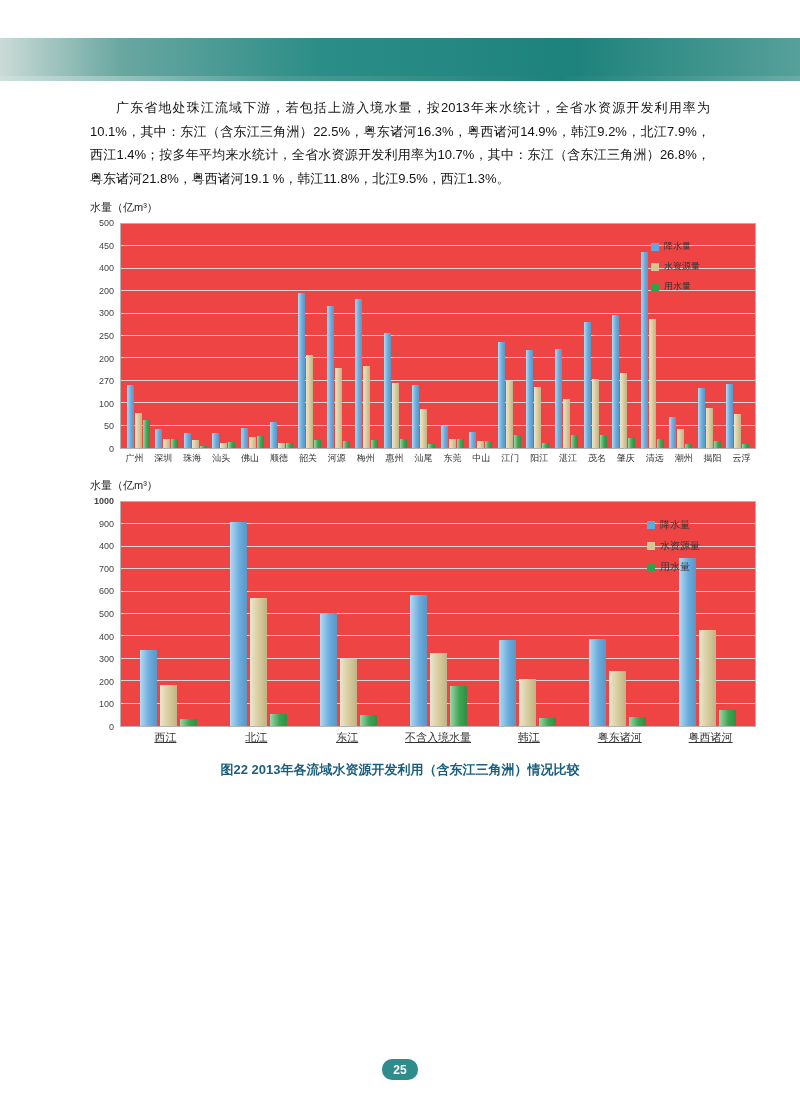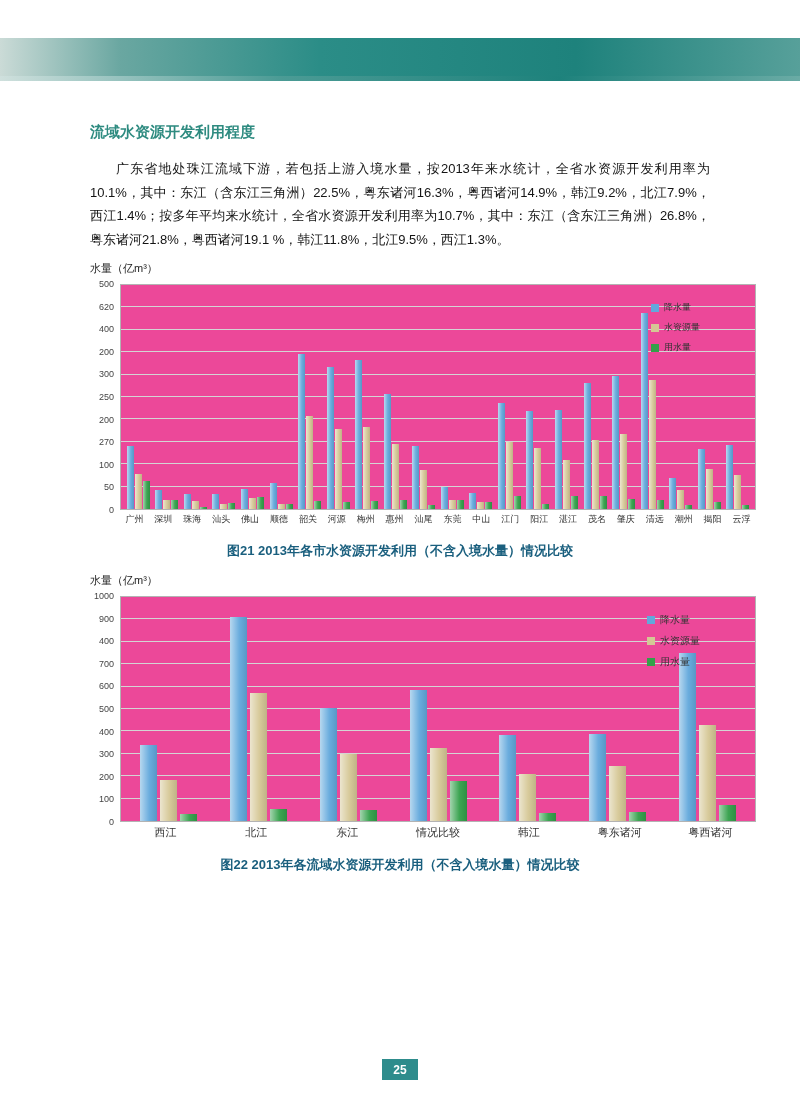--- a/index.html
+++ b/index.html
@@ -24,74 +24,73 @@
   .para + .para { margin-top: 4px; }
 
   
   .chart { margin-top: 10px; }
   .chart + .chart { margin-top: 13px; }
   .ylabel { font-size: 11px; color: #222; margin-bottom: 8px; }
   .chart-body { display: flex; }
   .y-axis { position: relative; width: 30px; }
   .ytick { position: absolute; right: 6px; transform: translateY(50%); font-size: 9px; color: #444; }
   .plot { flex: 1; position: relative; height: 226px; border: 1px solid #b3b3b3;
-    background: #ec4899; display: flex; align-items: flex-end; padding: 0 3px; text-align: right; }
+    background: #ef4444; display: flex; align-items: flex-end; padding: 0 3px; text-align: right; }
   .gridline { position: absolute; left: 0; right: 0; height: 1px; background: #d4d4d4; }
   .bar-group { flex: 1; height: 100%; display: flex; align-items: flex-end; justify-content: center;
     gap: 1px; position: relative; z-index: 1; }
   .bar { position: relative; }
   .bar::after { content: ""; position: absolute; inset: 0;
     background: linear-gradient(90deg, rgba(255,255,255,.55), rgba(255,255,255,.05) 55%, rgba(0,0,0,.10)); }
   #chart-0 .bar { width: 7px; }
   #chart-1 .bar { width: 17px; }
   #chart-1 .bar-group { gap: 3px; }
   .x-axis { display: flex; margin-left: 30px; margin-top: 3px; }
   .xlabel { flex: 1; text-align: center; font-size: 9px; color: #333; white-space: nowrap; overflow: visible; }
-  #chart-1 .xlabel { font-size: 11px; }
+  #chart-1 .xlabel { font-size: 11px; text-decoration: underline; }
   .legend { position: absolute; top: 16px; right: 55px; display: flex; flex-direction: column;
     gap: 7px; z-index: 2; }
   .legend-item { display: flex; align-items: center; gap: 5px; font-size: 9px; color: #333; }
   #chart-1 .legend-item { font-size: 10px; }
   .swatch { width: 8px; height: 8px; display: inline-block; flex: 0 0 auto; }
   .caption { margin-top: 16px; margin-right: 46px; text-align: center; font-size: 13px;
     color: #1a5f7e; font-weight: bold; }
 
   
   .footer-badge { position: absolute; left: 50%; transform: translateX(-50%); bottom: 17px;
-    width: 36px; height: 21px; background: #2e8c8c; border-radius: 0; color: #fff;
+    width: 36px; height: 21px; background: #2e8c8c; border-radius: 10px; color: #fff;
     font-size: 12px; font-weight: bold; display: flex; align-items: center; justify-content: center; }
 </style>
 </head>
 <body>
 
 <div class="page">
 
   <header>
     <div class="band-top"></div>
     <div class="band-thin"></div>
   </header>
 
   <main>
-    <h2 class="section-title">流域水资源开发利用程度</h2>
     <p class="para">广东省地处珠江流域下游，若包括上游入境水量，按2013年来水统计，全省水资源开发利用率为10.1%，其中：东江（含东江三角洲）22.5%，粤东诸河16.3%，粤西诸河14.9%，韩江9.2%，北江7.9%，西江1.4%；按多年平均来水统计，全省水资源开发利用率为10.7%，其中：东江（含东江三角洲）26.8%，粤东诸河21.8%，粤西诸河19.1 %，韩江11.8%，北江9.5%，西江1.3%。</p>
 
     <section class="chart" id="chart-0">
       <div class="ylabel">水量（亿m³）</div>
       <div class="chart-body">
         <div class="y-axis">
             <div class="ytick" style="bottom: 0%;">0</div>
             <div class="ytick" style="bottom: 10%; padding-left: 16px;">50</div>
             <div class="ytick" style="bottom: 20%;">100</div>
             <div class="ytick" style="bottom: 30%;">270</div>
             <div class="ytick" style="bottom: 40%;">200</div>
             <div class="ytick" style="bottom: 50%;">250</div>
             <div class="ytick" style="bottom: 60%;">300</div>
             <div class="ytick" style="bottom: 70%;">200</div>
             <div class="ytick" style="bottom: 80%;">400</div>
-            <div class="ytick" style="bottom: 90%;">620</div>
+            <div class="ytick" style="bottom: 90%;">450</div>
             <div class="ytick" style="bottom: 100%;">500</div>
           </div>
         <div class="plot">
           <div class="legend">
               <div class="legend-item">
                 <span class="swatch" style="background: rgb(98, 168, 220);"></span>
                 <span>降水量</span>
               </div>
               <div class="legend-item">
                 <span class="swatch" style="background: rgb(213, 199, 149);"></span>
@@ -240,38 +239,37 @@
           <div class="xlabel">江门</div>
           <div class="xlabel">阳江</div>
           <div class="xlabel">湛江</div>
           <div class="xlabel">茂名</div>
           <div class="xlabel">肇庆</div>
           <div class="xlabel">清远</div>
           <div class="xlabel">潮州</div>
           <div class="xlabel">揭阳</div>
           <div class="xlabel">云浮</div>
         </div>
-      <div class="caption">图21  2013年各市水资源开发利用（不含入境水量）情况比较</div>
     </section>
 
     <section class="chart" id="chart-1">
       <div class="ylabel">水量（亿m³）</div>
       <div class="chart-body">
         <div class="y-axis">
             <div class="ytick" style="bottom: 0%;">0</div>
             <div class="ytick" style="bottom: 10%;">100</div>
             <div class="ytick" style="bottom: 20%;">200</div>
             <div class="ytick" style="bottom: 30%;">300</div>
             <div class="ytick" style="bottom: 40%;">400</div>
             <div class="ytick" style="bottom: 50%;">500</div>
             <div class="ytick" style="bottom: 60%;">600</div>
             <div class="ytick" style="bottom: 70%;">700</div>
             <div class="ytick" style="bottom: 80%;">400</div>
             <div class="ytick" style="bottom: 90%;">900</div>
-            <div class="ytick" style="bottom: 100%;">1000</div>
+            <div class="ytick" style="bottom: 100%; font-weight: bold;">1000</div>
           </div>
         <div class="plot">
           <div class="legend">
               <div class="legend-item">
                 <span class="swatch" style="background: rgb(98, 168, 220);"></span>
                 <span>降水量</span>
               </div>
               <div class="legend-item">
                 <span class="swatch" style="background: rgb(213, 199, 149);"></span>
                 <span>水资源量</span>
@@ -324,23 +322,23 @@
               <div class="bar" style="height: 75%; background: rgb(98, 168, 220);"></div>
               <div class="bar" style="height: 43%; background: rgb(213, 199, 149);"></div>
               <div class="bar" style="height: 7%; background: rgb(51, 160, 74);"></div>
             </div>
           </div>
       </div>
       <div class="x-axis">
           <div class="xlabel">西江</div>
           <div class="xlabel">北江</div>
           <div class="xlabel">东江</div>
-          <div class="xlabel">情况比较</div>
+          <div class="xlabel">不含入境水量</div>
           <div class="xlabel">韩江</div>
           <div class="xlabel">粤东诸河</div>
           <div class="xlabel">粤西诸河</div>
         </div>
-      <div class="caption">图22  2013年各流域水资源开发利用（不含入境水量）情况比较</div>
+      <div class="caption">图22  2013年各流域水资源开发利用（含东江三角洲）情况比较</div>
     </section>
   </main>
 
   <div class="footer-badge">25</div>
 </div>
 
 </body></html>

